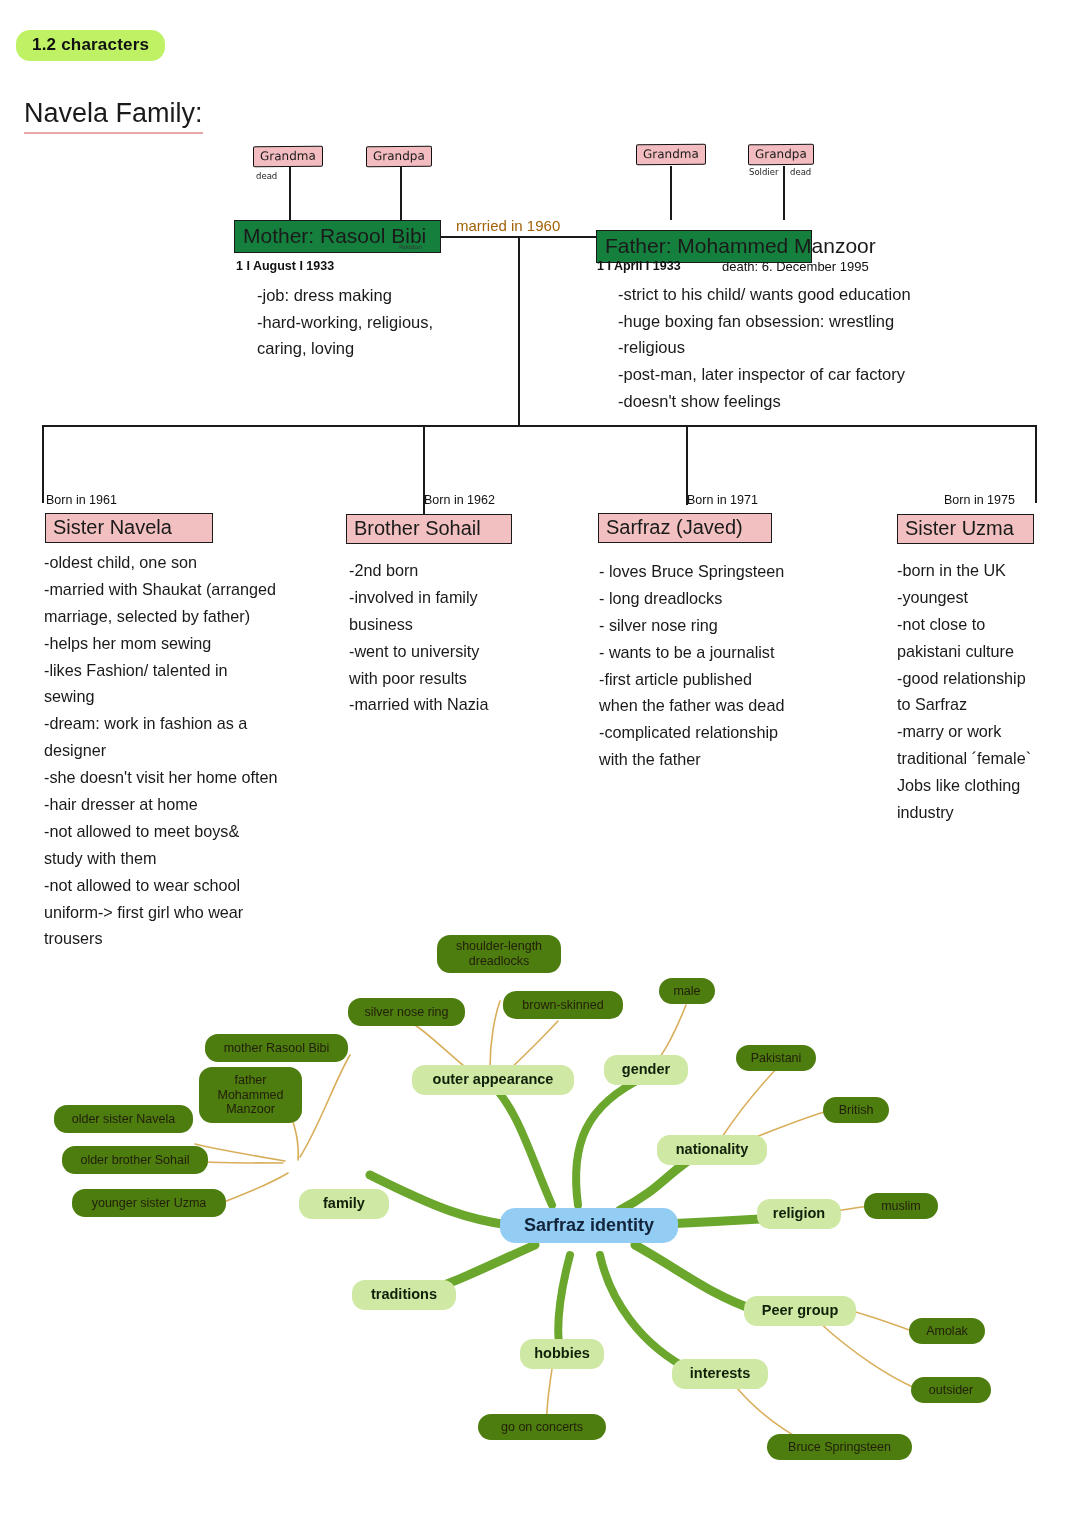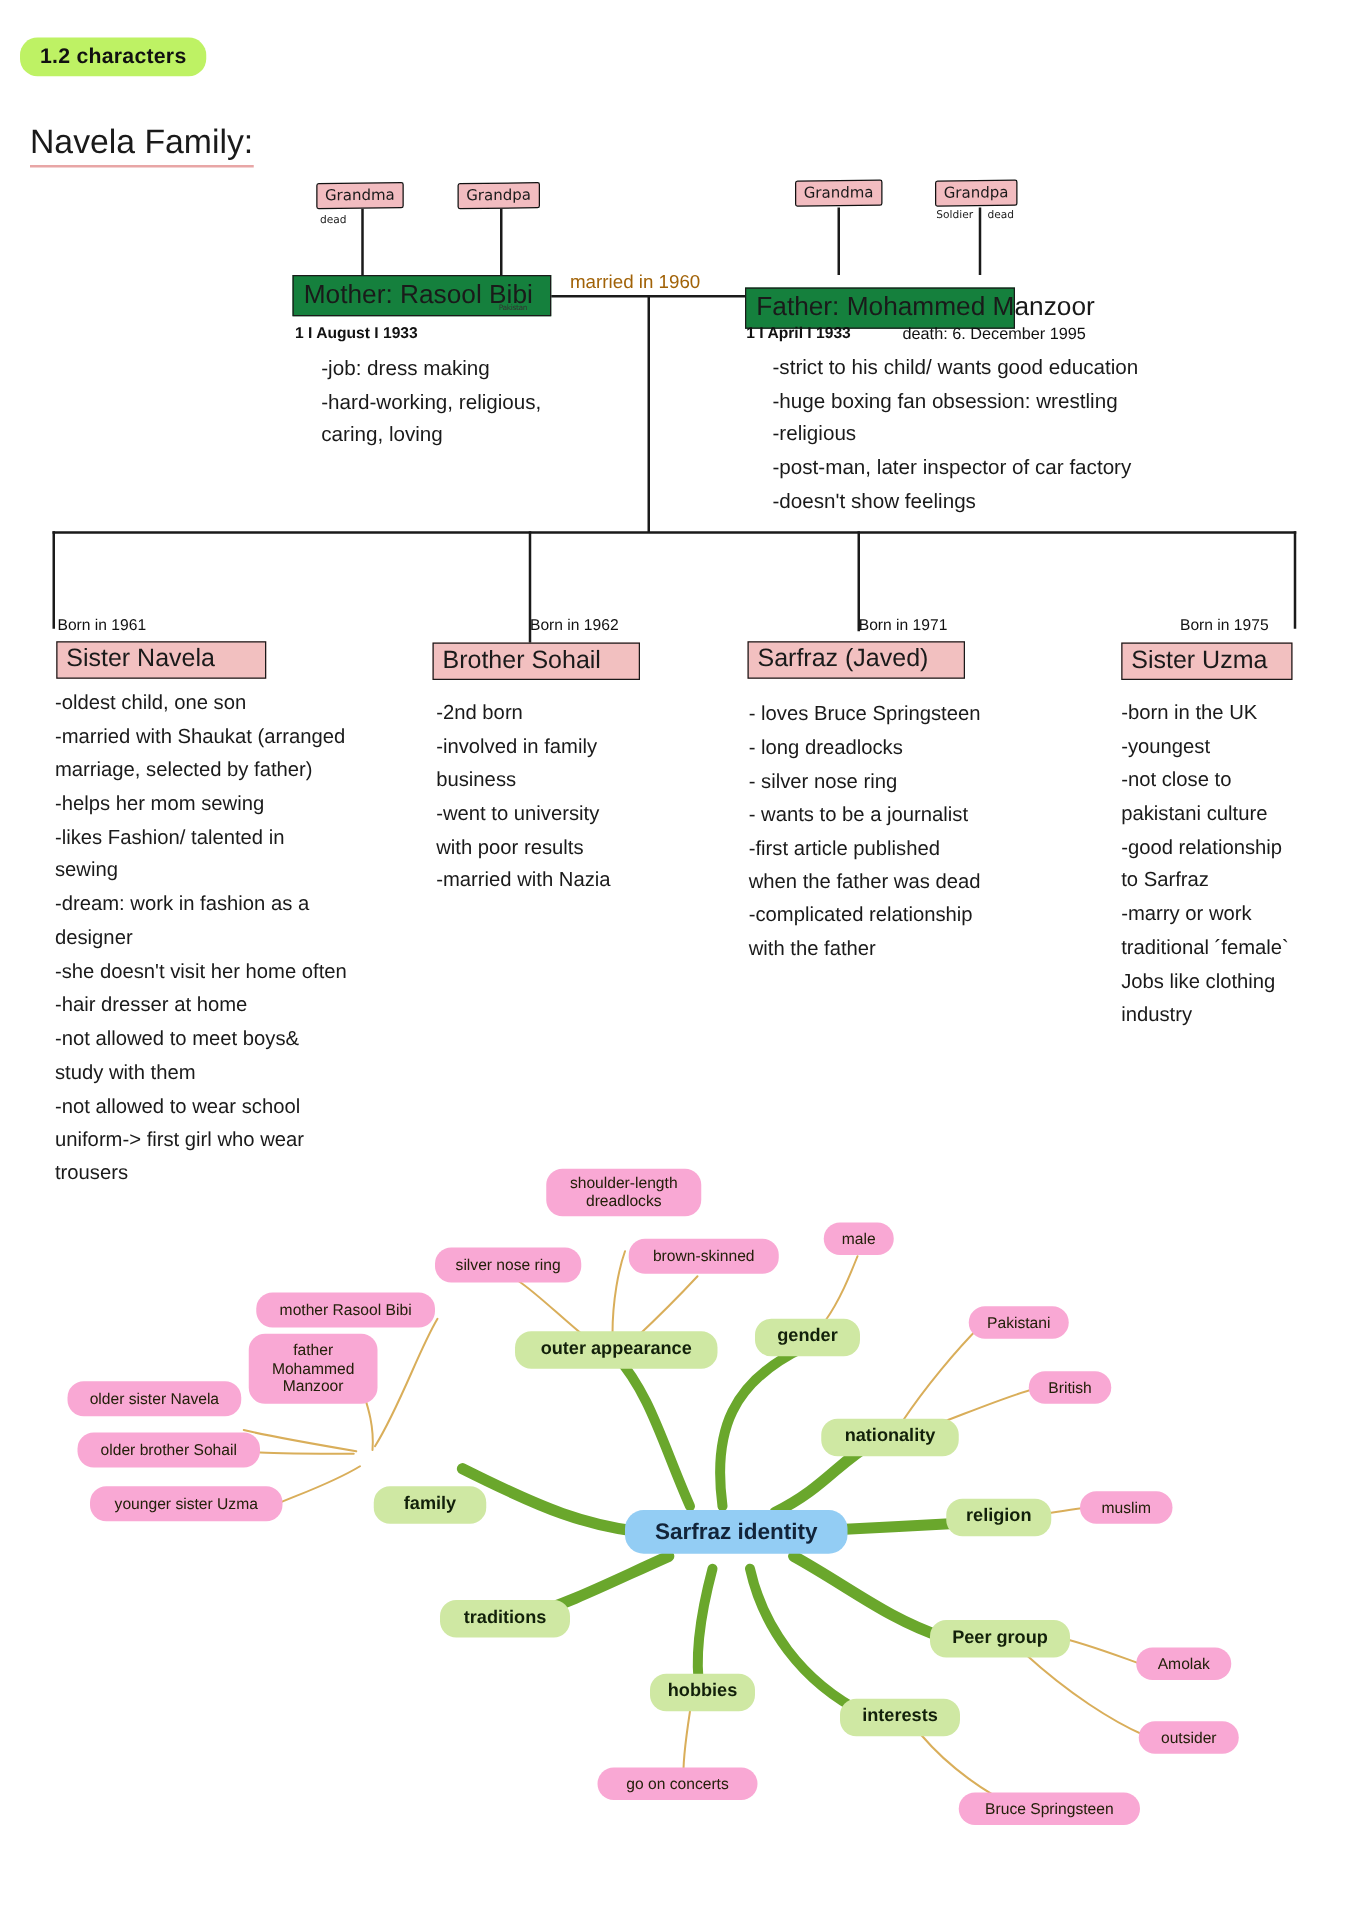--- a/index.html
+++ b/index.html
@@ -127,21 +127,21 @@
     font-size:18px;
     border-radius:15px;
   }
   .node.branch {
     background:#cfe8a3;
     color:#12200a;
     font-weight:bold;
     font-size:14.5px;
   }
   .node.leaf {
-    background:#f9a8d4;
+    background:#4d7c0f;
     color:#23200a;
     font-weight:normal;
     font-size:12.5px;
   }
 </style>
 </head>
 <body>
 
 <div id="badge">1.2 characters</div>
 <div id="section-title">Navela Family:</div>
@@ -298,21 +298,21 @@
   <div class="node branch" style="left:412px; top:160px; width:162px; height:30px;">outer appearance</div>
   <div class="node leaf" style="left:437px; top:30px; width:124px; height:38px;">shoulder-length
 dreadlocks</div>
   <div class="node leaf" style="left:348px; top:93px; width:117px; height:28px;">silver nose ring</div>
   <div class="node leaf" style="left:503px; top:86px; width:120px; height:28px;">brown-skinned</div>
 
   <div class="node branch" style="left:604px; top:150px; width:84px; height:30px;">gender</div>
   <div class="node leaf" style="left:659px; top:73px; width:56px; height:26px;">male</div>
 
   <div class="node branch" style="left:657px; top:230px; width:110px; height:30px;">nationality</div>
-  <div class="node leaf" style="left:775px; top:140px; width:80px; height:26px;">Pakistani</div>
+  <div class="node leaf" style="left:736px; top:140px; width:80px; height:26px;">Pakistani</div>
   <div class="node leaf" style="left:823px; top:192px; width:66px; height:26px;">British</div>
 
   <div class="node branch" style="left:757px; top:294px; width:84px; height:30px;">religion</div>
   <div class="node leaf" style="left:864px; top:288px; width:74px; height:26px;">muslim</div>
 
   <div class="node branch" style="left:744px; top:391px; width:112px; height:30px;">Peer group</div>
   <div class="node leaf" style="left:909px; top:413px; width:76px; height:26px;">Amolak</div>
   <div class="node leaf" style="left:911px; top:472px; width:80px; height:26px;">outsider</div>
 
   <div class="node branch" style="left:672px; top:454px; width:96px; height:30px;">interests</div>

